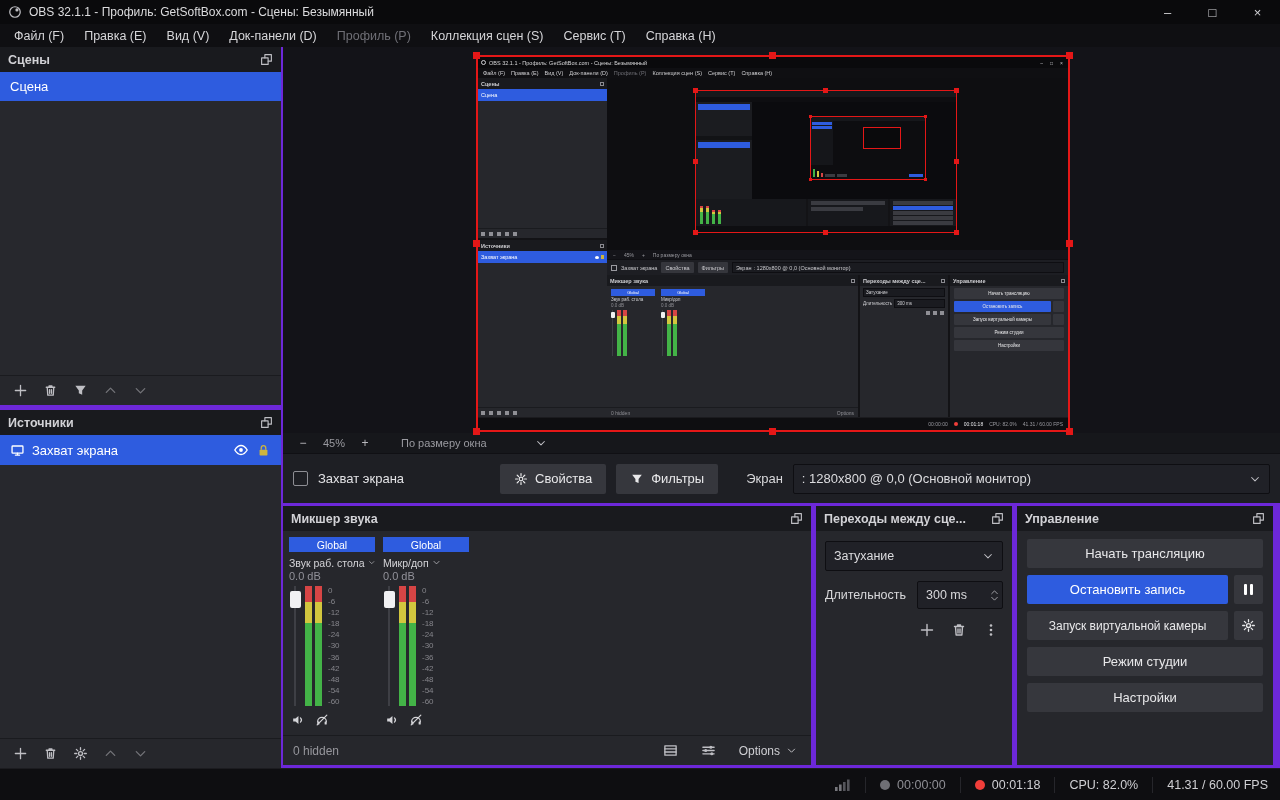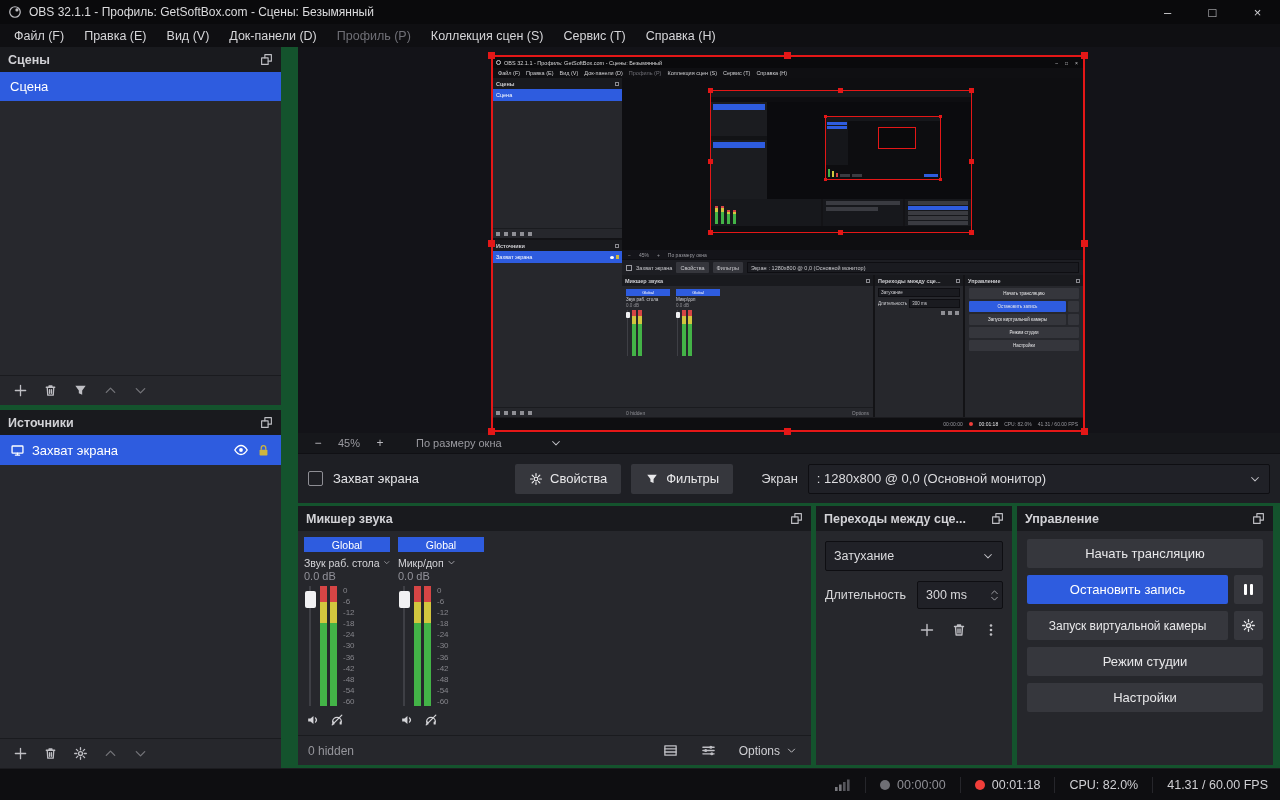--- a/index.html
+++ b/index.html
@@ -12,21 +12,21 @@
 .tb-logo{width:14px;height:14px;margin:0 7px 0 8px;flex:0 0 auto}
 .tb-title{flex:1;white-space:nowrap;overflow:hidden}
 .tb-btn{width:45px;height:24px;display:flex;align-items:center;justify-content:center;color:#d2d2d6;font-size:13px}
 
 
 .menubar{height:23px;background:#0f0f12;display:flex;align-items:center;font-size:12.5px;color:#d6d6d9;padding-left:4px;flex:0 0 auto}
 .menu-item{padding:0 10px;height:100%;display:flex;align-items:center;white-space:nowrap}
 .menu-item.muted{color:#6f6f76}
 
 
-.content{flex:1;display:flex;gap:17px;min-height:0;background:#14532d}
+.content{flex:1;display:flex;gap:2px;min-height:0;background:#6d28d9}
 .left-col{width:281px;flex:0 0 auto;display:flex;flex-direction:column;gap:5px;min-height:0}
 .dock{background:#26272c;display:flex;flex-direction:column;min-height:0;position:relative}
 .dock-header{height:25px;background:#191a1e;display:flex;align-items:center;justify-content:space-between;
   padding:0 8px;font-size:12.5px;font-weight:bold;color:#d2d2d6;flex:0 0 auto}
 .pop{width:13px;height:13px;flex:0 0 auto}
 .list{flex:1;min-height:0;background:#27282d}
 .list-item{height:29px;display:flex;align-items:center;padding:0 10px;font-size:13px;gap:7px}
 .list-item.selected{background:var(--accent,#2e5cdf);color:#fff}
 .dock-toolbar{height:30px;border-top:1px solid #1a1b1f;display:flex;align-items:center;gap:6px;padding:0 8px;flex:0 0 auto;background:#26272c}
 .io{width:24px;height:22px;display:flex;align-items:center;justify-content:center;border-radius:2px}

